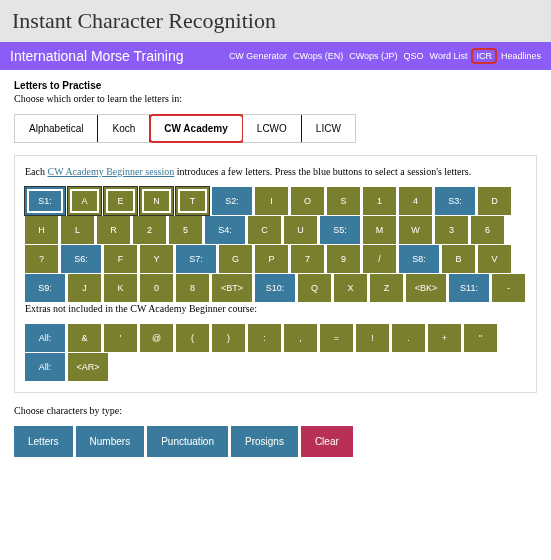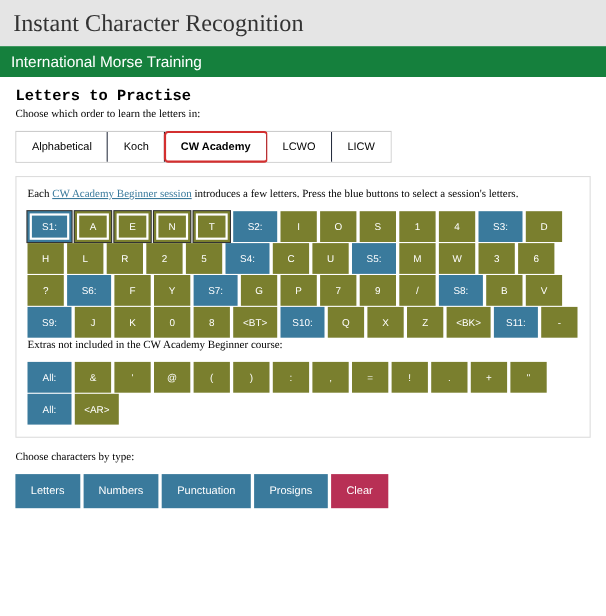--- a/index.html
+++ b/index.html
@@ -1,25 +1,25 @@
 <!DOCTYPE html>
 <html><head>
 <meta charset="utf-8">
 <style>
 *{box-sizing:border-box;margin:0;padding:0}
 body{font-family:Georgia,serif;background:#fff;width:551px}
 .hdr{background:#e5e5e5;padding:8px 12px 8px}
 .hdr h1{font-size:22px;font-weight:400;color:#333}
-.nav{background:#15803d;display:flex;align-items:center;padding:6px 10px;color:#fff;font-family:Arial,sans-serif}
+.nav{background:#8b5cf6;display:flex;align-items:center;padding:6px 10px;color:#fff;font-family:Arial,sans-serif}
 .nav-title{font-size:14px;flex:1}
 .nav-links{display:flex;gap:6px;font-size:9px}
 .nav-links span{cursor:pointer}
 .hl{border:2px solid #d32f2f;border-radius:4px;padding:1px 3px;margin:-3px -2px}
 .main{padding:10px 14px}
-.sec-title{font-size:14px;font-weight:bold;font-family:Liberation Mono, monospace;margin-bottom:2px}
+.sec-title{font-size:10px;font-weight:bold;font-family:Liberation Sans, sans-serif;margin-bottom:2px}
 .sub{font-size:10px;margin-bottom:10px}
 .tabs{display:flex;border:1px solid #ccc;width:fit-content;margin-bottom:12px}
 .tab{padding:8px 14px;font-size:10px;font-family:Arial,sans-serif;border-right:1px solid #0f172a;cursor:pointer;background:#fff}
 .tab:last-child{border-right:none}
 .tab.active{font-weight:bold}
 .tab.hl-tab{outline:2px solid #d32f2f;outline-offset:-1px;border-radius:3px}
 .panel{border:1px solid #ddd;padding:10px;margin-bottom:12px}
 .desc{font-size:10px;margin-bottom:10px}
 .desc a{color:#3a7a9c}
 .grid{display:flex;flex-wrap:wrap;gap:3px;margin-bottom:1px}
@@ -33,20 +33,29 @@
 .tbtn.clear{background:#b83055}
 </style>
 </head>
 <body>
 
 <div class="hdr">
     <h1>Instant Character Recognition</h1>
   </div>
 <div class="nav">
 <div class="nav-title">International Morse Training</div>
+<div class="nav-links" id="navlinks">
+      <span>CW Generator</span>
+      <span>CWops (EN)</span>
+      <span>CWops (JP)</span>
+      <span>QSO</span>
+      <span>Word List</span>
+      <span class="hl">ICR</span>
+      <span>Headlines</span>
+    </div>
 </div>
 <div class="main">
 <div class="sec-title">Letters to Practise</div>
 <div class="sub">Choose which order to learn the letters in:</div>
 <div class="tabs" id="tabs">
       <div class="tab">Alphabetical</div>
       <div class="tab">Koch</div>
       <div class="tab active hl-tab">CW Academy</div>
       <div class="tab">LCWO</div>
       <div class="tab">LICW</div>

